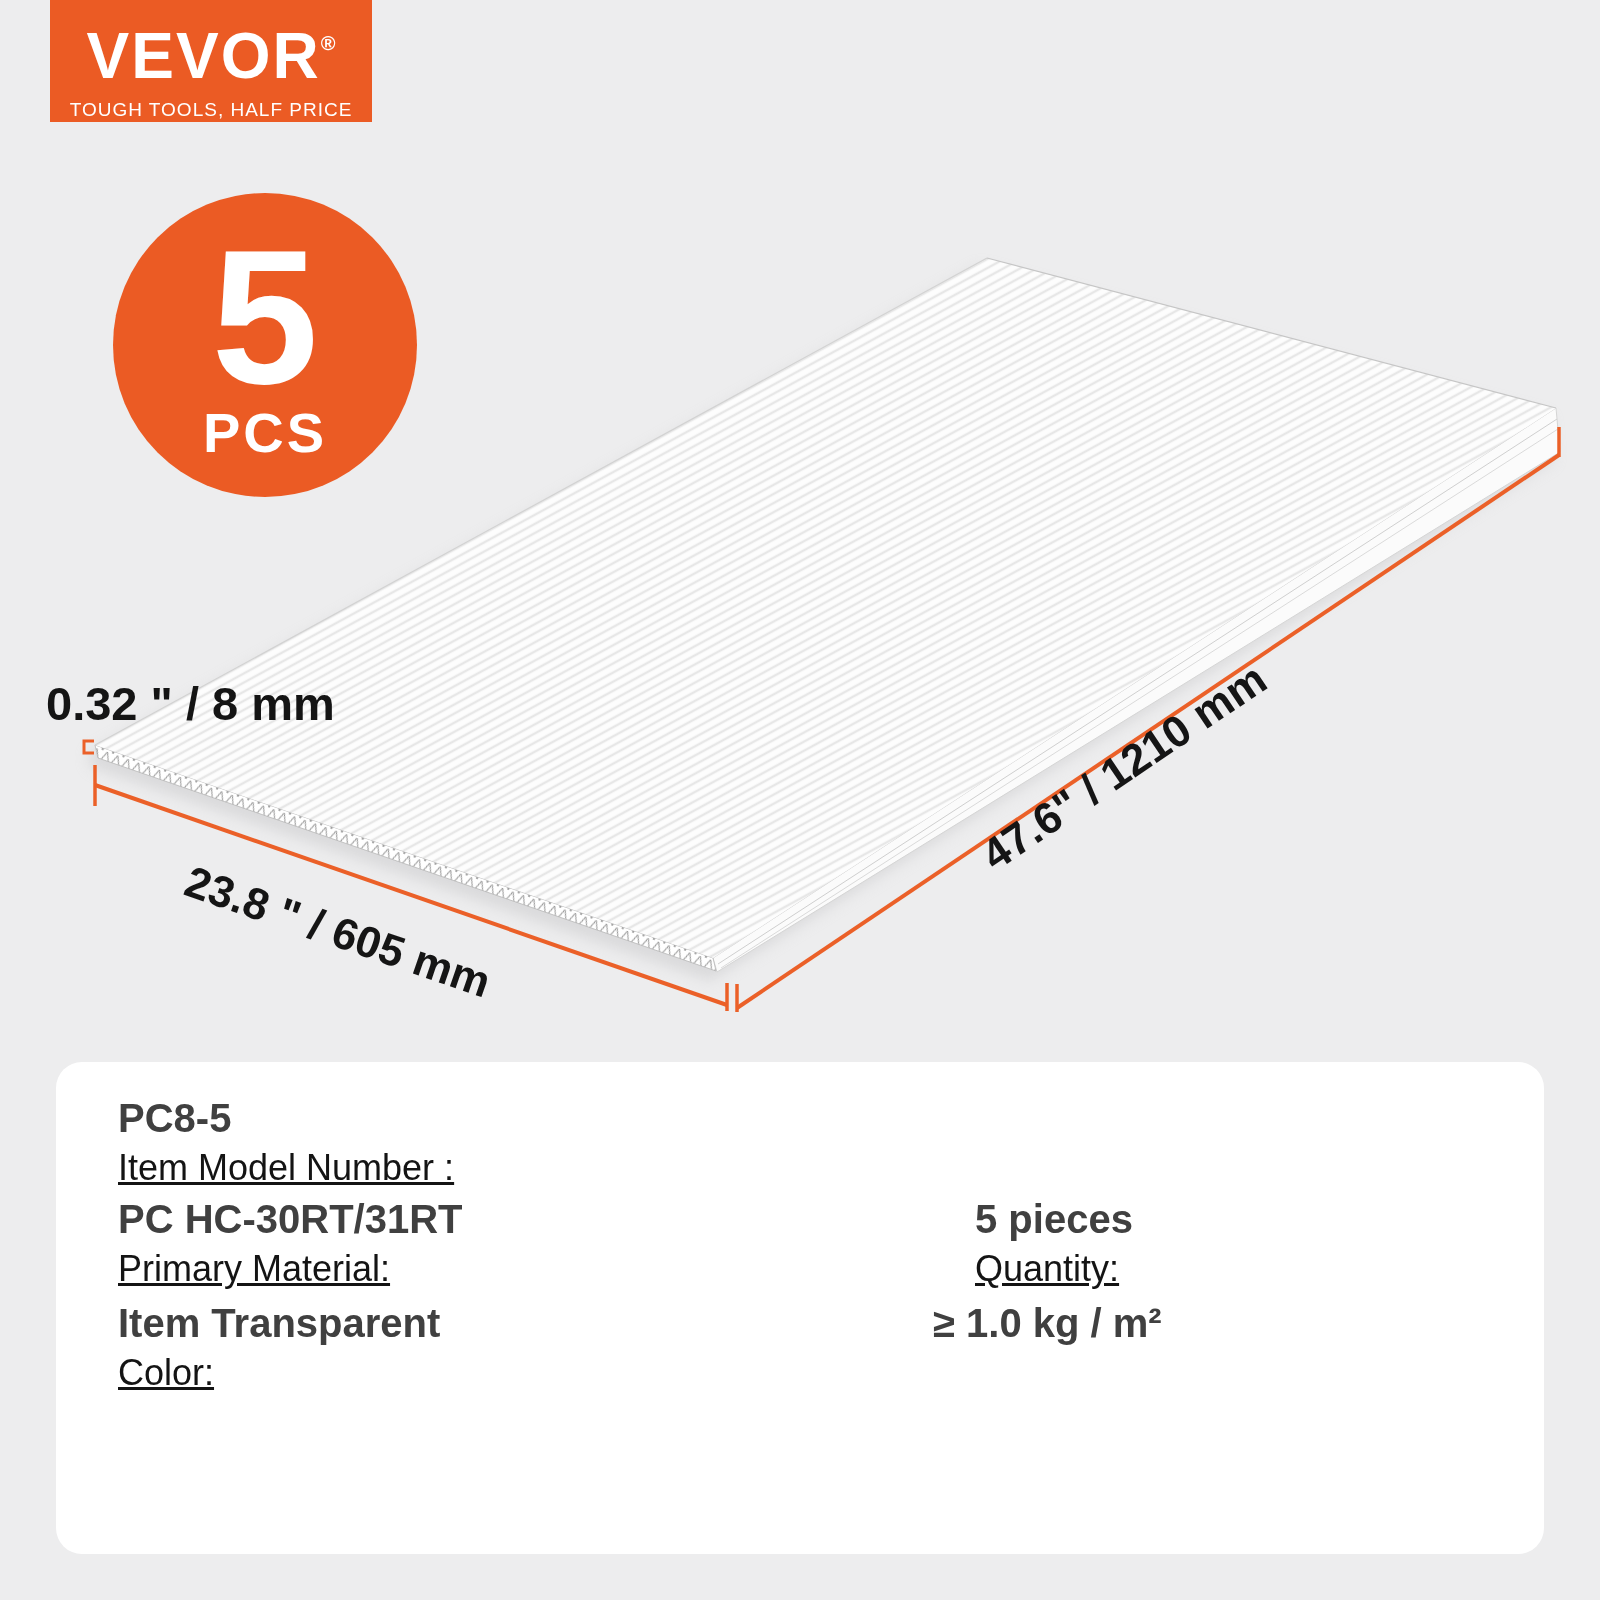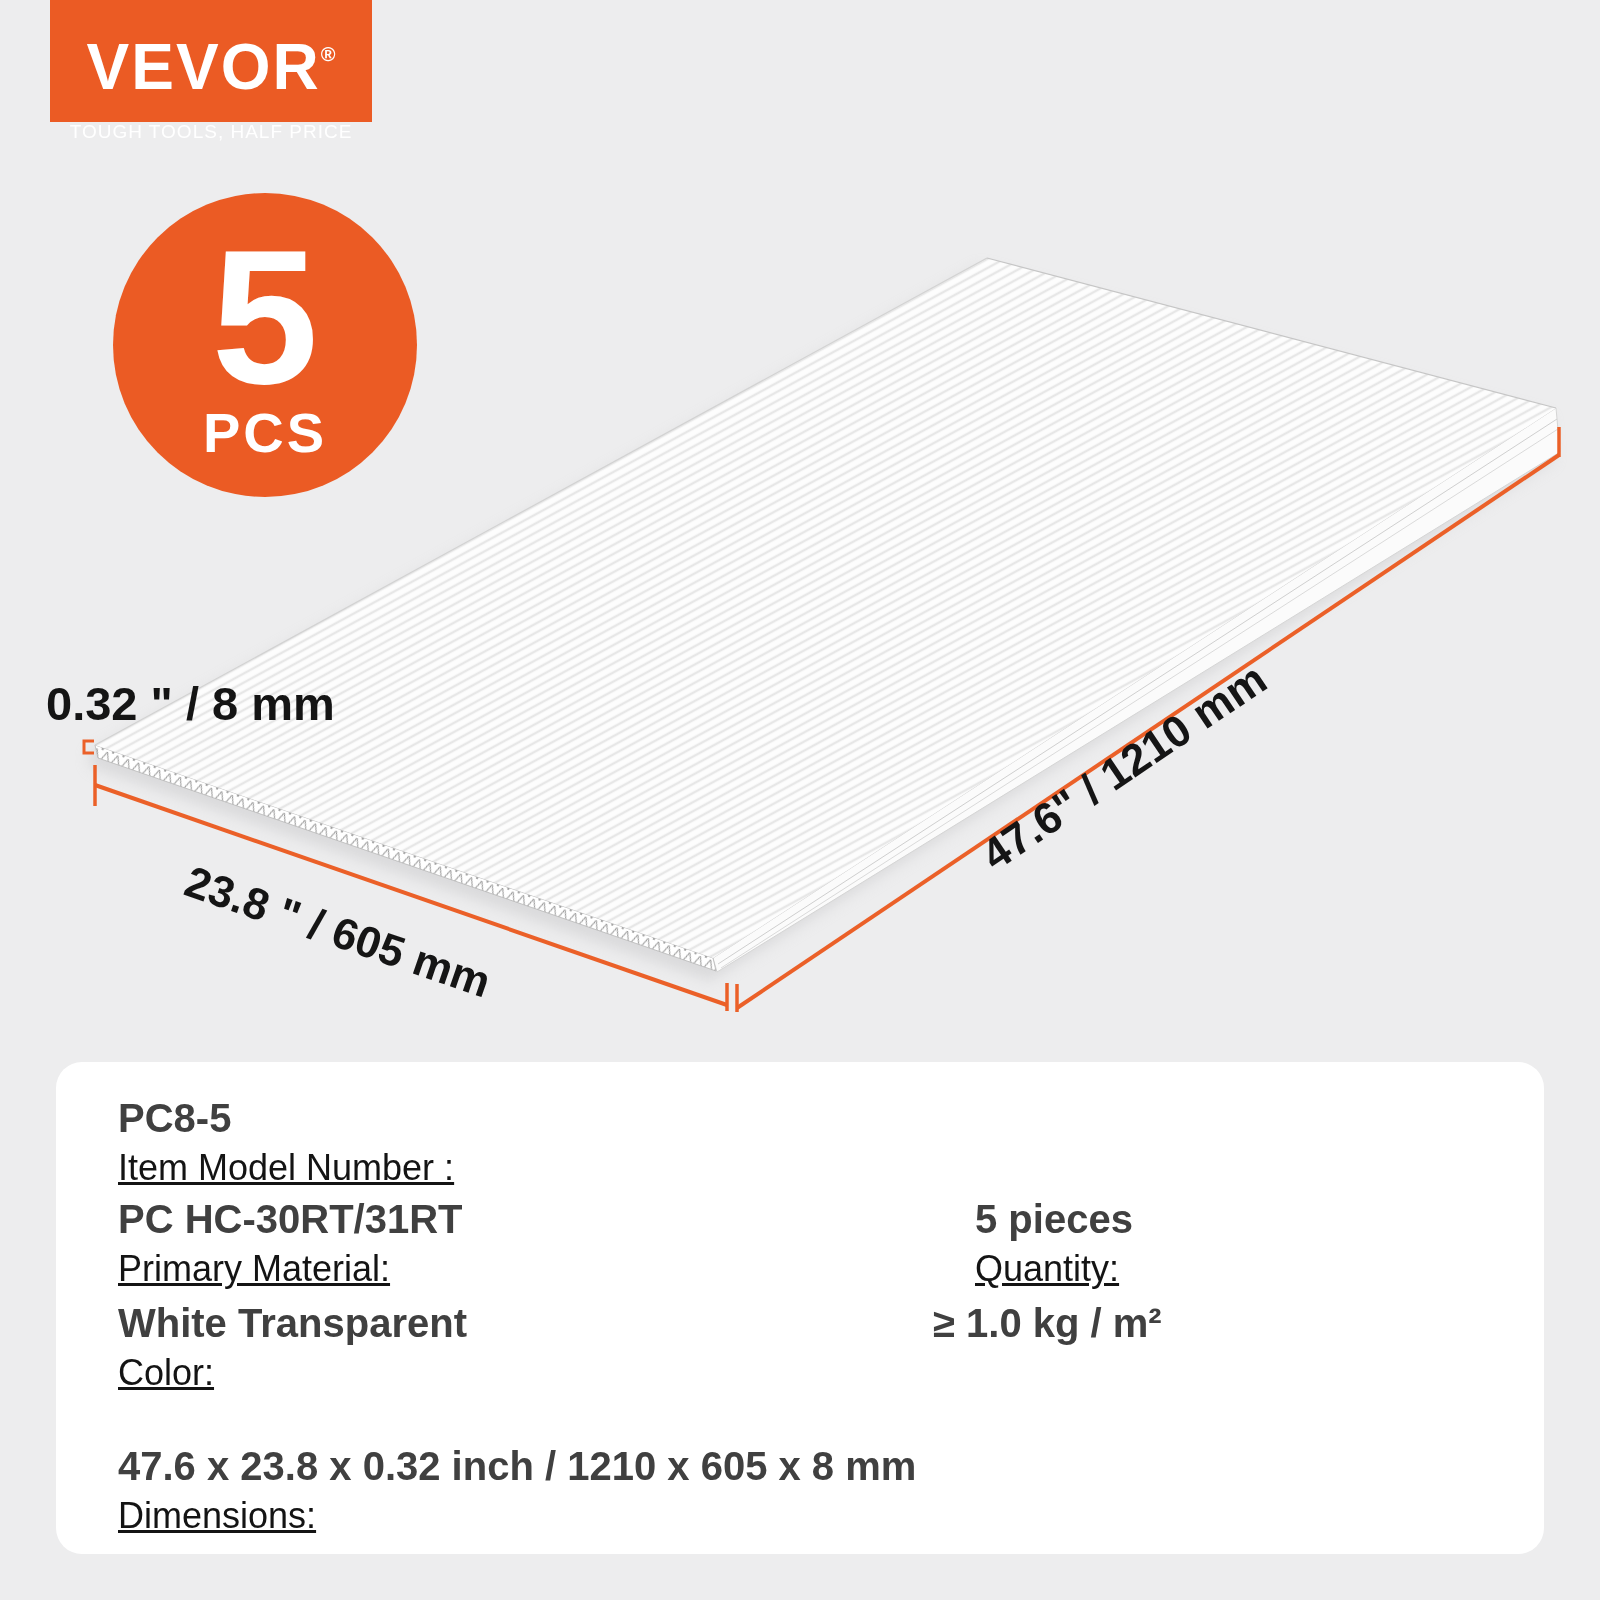--- a/index.html
+++ b/index.html
@@ -3,21 +3,21 @@
 <meta charset="utf-8">
 <style>
   html,body{margin:0;padding:0;}
   body{width:1600px;height:1600px;overflow:hidden;
        font-family:"Liberation Sans",sans-serif;}
   .canvas{position:relative;width:1600px;height:1600px;background:#EDEDEE;}
 
   
   .logo{position:absolute;left:50px;top:0;width:322px;height:122px;
         background:#EB5B24;color:#fff;text-align:center;box-sizing:border-box;padding-top:10px;}
-  .logo-word{font-size:64px;font-weight:bold;letter-spacing:2px;line-height:88px;white-space:nowrap;}
+  .logo-word{font-size:64px;font-weight:bold;letter-spacing:2px;line-height:66px;white-space:nowrap;}
   .logo-word sup{font-size:20px;font-weight:bold;vertical-align:28px;letter-spacing:0;}
   .logo-tag{font-size:19px;font-weight:normal;letter-spacing:1px;margin-top:10px;white-space:nowrap;}
 
   
   .badge{position:absolute;left:113px;top:193px;width:304px;height:304px;border-radius:50%;
          background:#EB5B24;color:#fff;display:flex;flex-direction:column;
          align-items:center;justify-content:center;text-align:center;}
   .badge-num{font-size:192px;font-weight:bold;line-height:150px;margin-top:14px;}
   .badge-unit{font-size:56px;font-weight:bold;letter-spacing:3px;line-height:58px;margin-top:12px;}
 
@@ -100,26 +100,22 @@
 
   <div class="spec-row row-l1">
     <div class="spec-value">PC8-5</div>
     <div class="spec-label">Item Model Number :</div>
   </div>
   <div class="spec-row row-l2">
     <div class="spec-value">PC HC-30RT/31RT</div>
     <div class="spec-label">Primary Material:</div>
   </div>
   <div class="spec-row row-l3">
-    <div class="spec-value">White Transparent</div>
+    <div class="spec-value">Item Transparent</div>
     <div class="spec-label">Color:</div>
-  </div>
-  <div class="spec-row row-l4">
-    <div class="spec-value">47.6 x 23.8 x 0.32 inch / 1210 x 605 x 8 mm</div>
-    <div class="spec-label">Dimensions:</div>
   </div>
   <div class="spec-row row-r2">
     <div class="spec-value">5 pieces</div>
     <div class="spec-label">Quantity:</div>
   </div>
   <div class="spec-row row-r3">
     <div class="spec-value">≥ 1.0 kg / m²</div>
   </div>
 
 </div>

